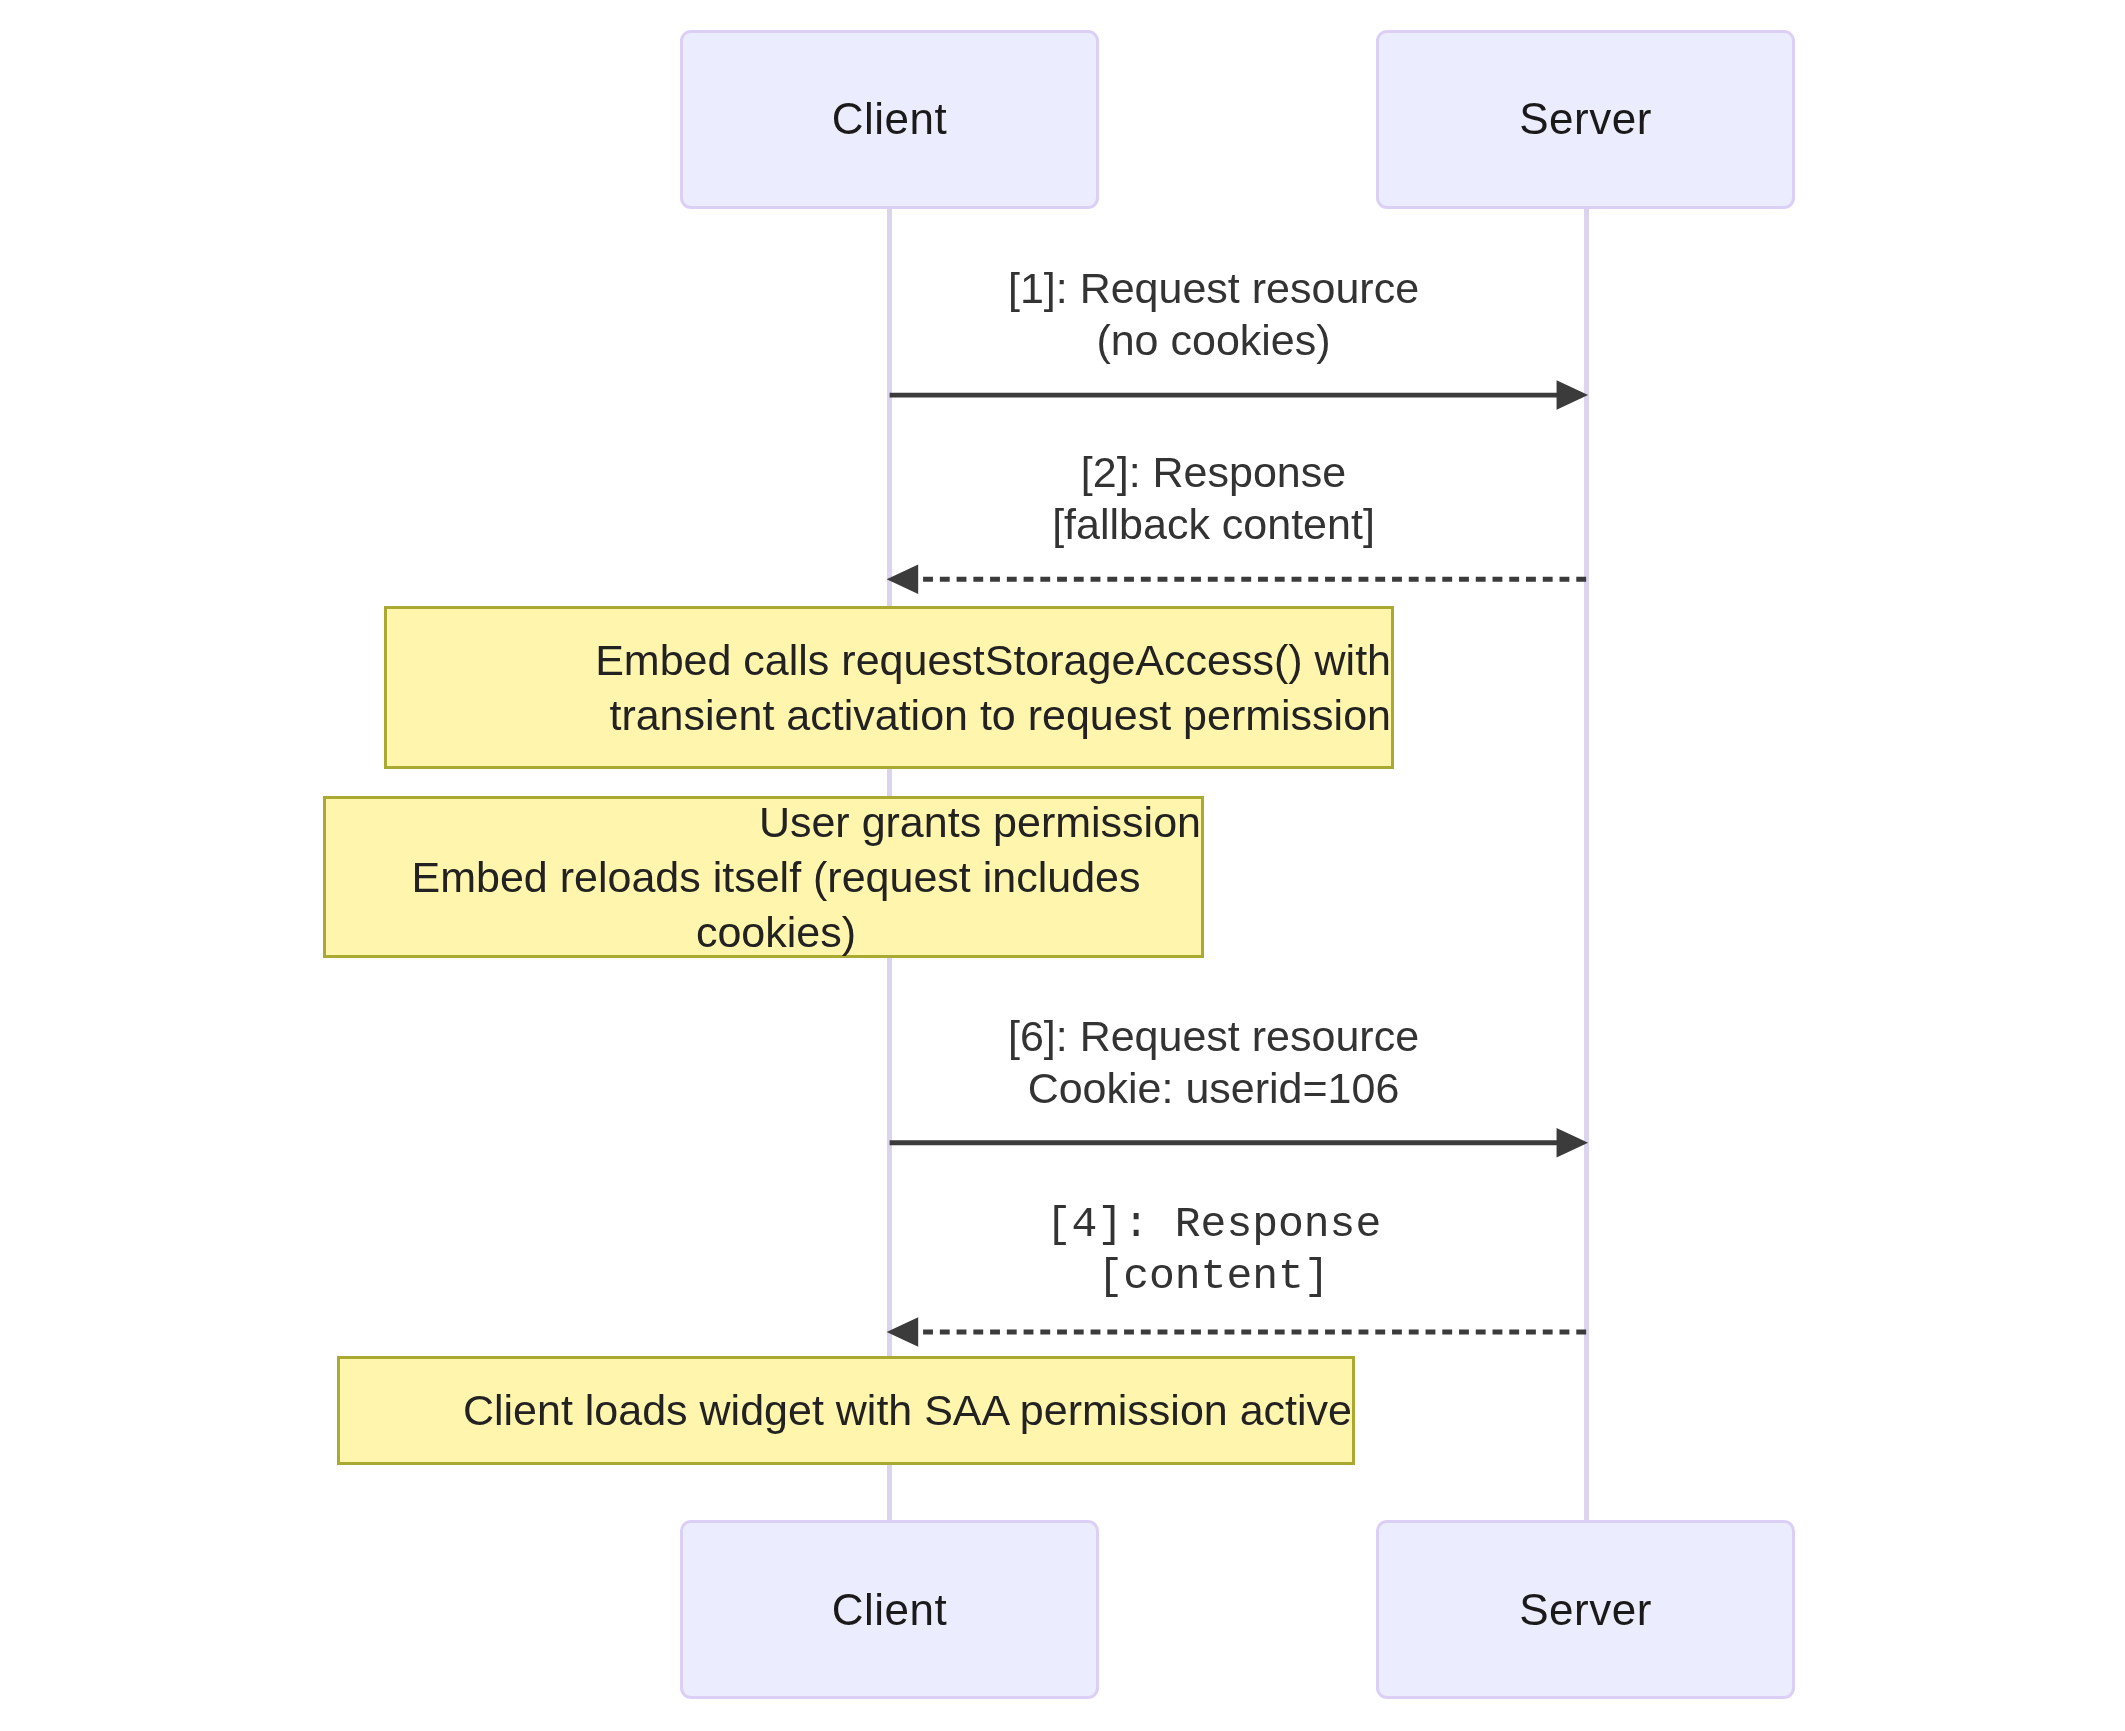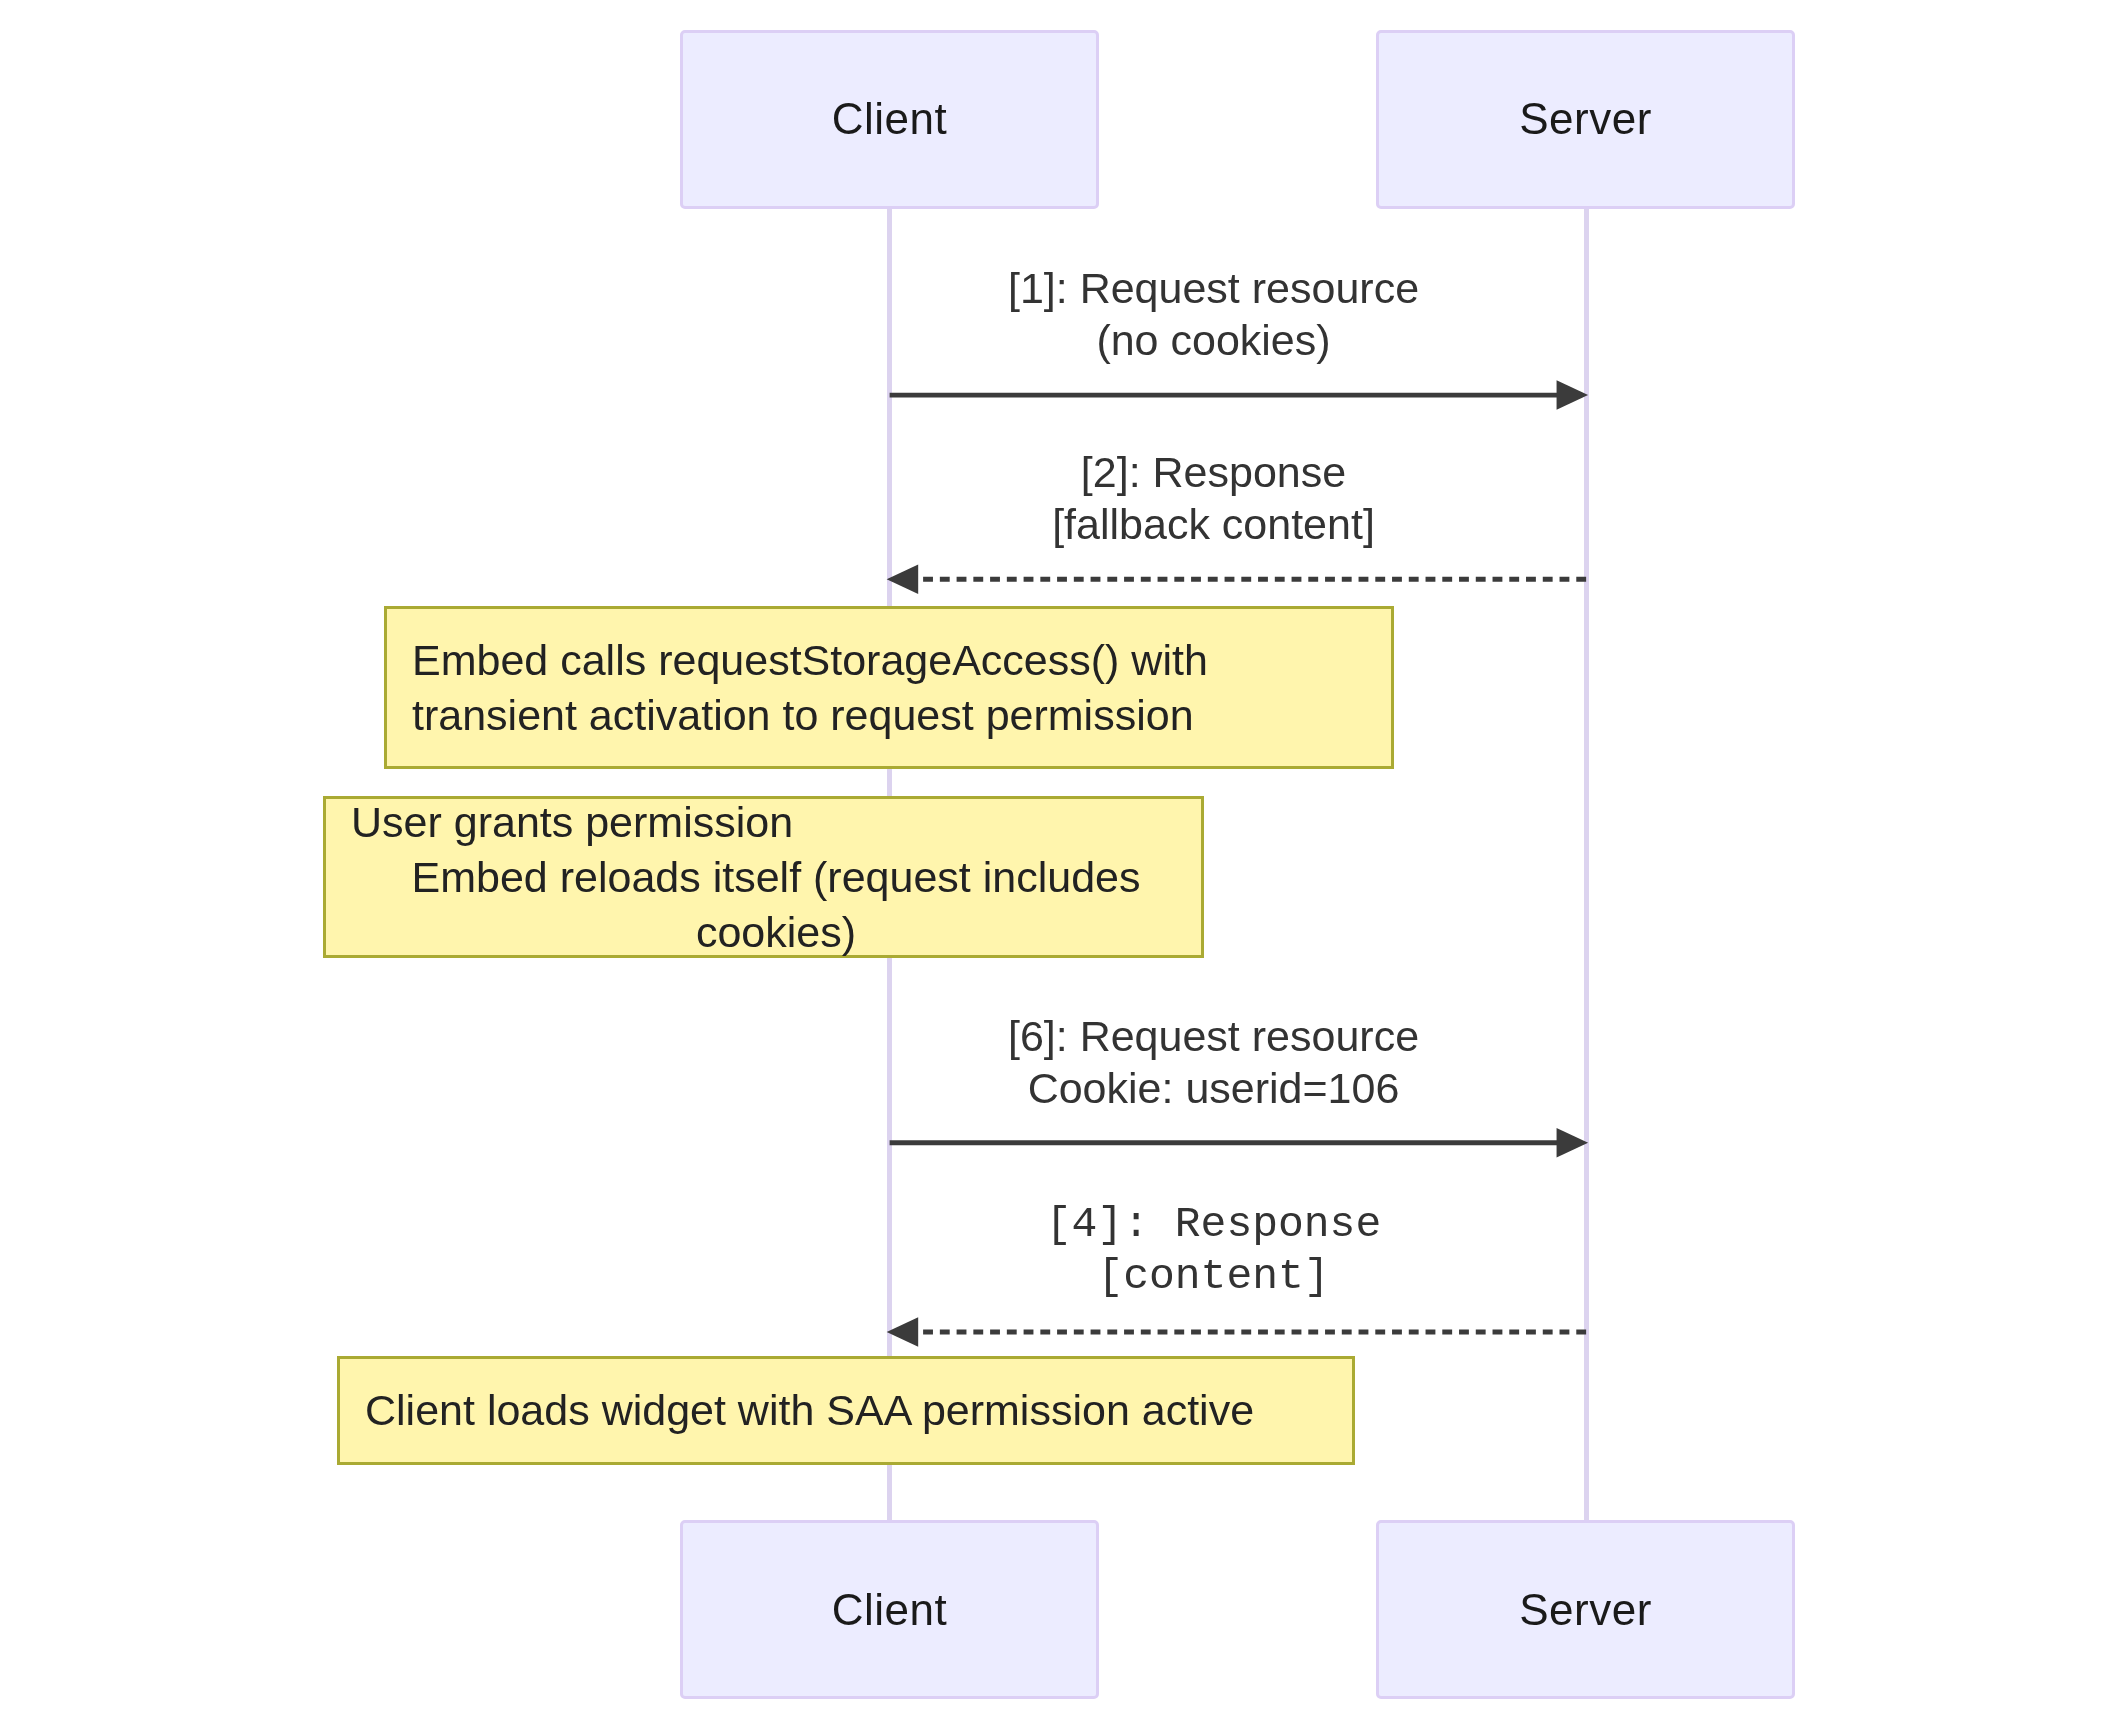--- a/index.html
+++ b/index.html
@@ -25,21 +25,21 @@
     height: 1732px;
     background: var(--background);
     overflow: hidden;
   }
   .actor-box {
     position: absolute;
     width: 419px;
     height: 179px;
     background: var(--actor-fill);
     border: 3px solid var(--actor-border);
-    border-radius: 5px;
+    border-radius: 11px;
     display: flex;
     align-items: center;
     justify-content: center;
     z-index: 3;
   }
   .actor-label {
     font-size: 44px;
     color: #1a1a1a;
     letter-spacing: 0.5px;
   }
@@ -81,21 +81,21 @@
   .msg-4 { top: 1199px; font-family: Liberation Mono, monospace; }
   .note {
     position: absolute;
     background: var(--note-fill);
     border: 3px solid var(--note-border);
     color: #222222;
     font-size: 43px;
     line-height: 55px;
     display: flex;
     flex-direction: column;
-    align-items: flex-start;
+    align-items: flex-end;
     justify-content: center;
     text-align: center;
     z-index: 2;
     padding-left: 25px;
   }
   .note-1 { left: 384px; top: 606px; width: 1010px; height: 163px; }
   .note-2 { left: 323px; top: 796px; width: 881px; height: 162px; }
   .note-3 { left: 337px; top: 1356px; width: 1018px; height: 109px; }
 </style>
 </head>

